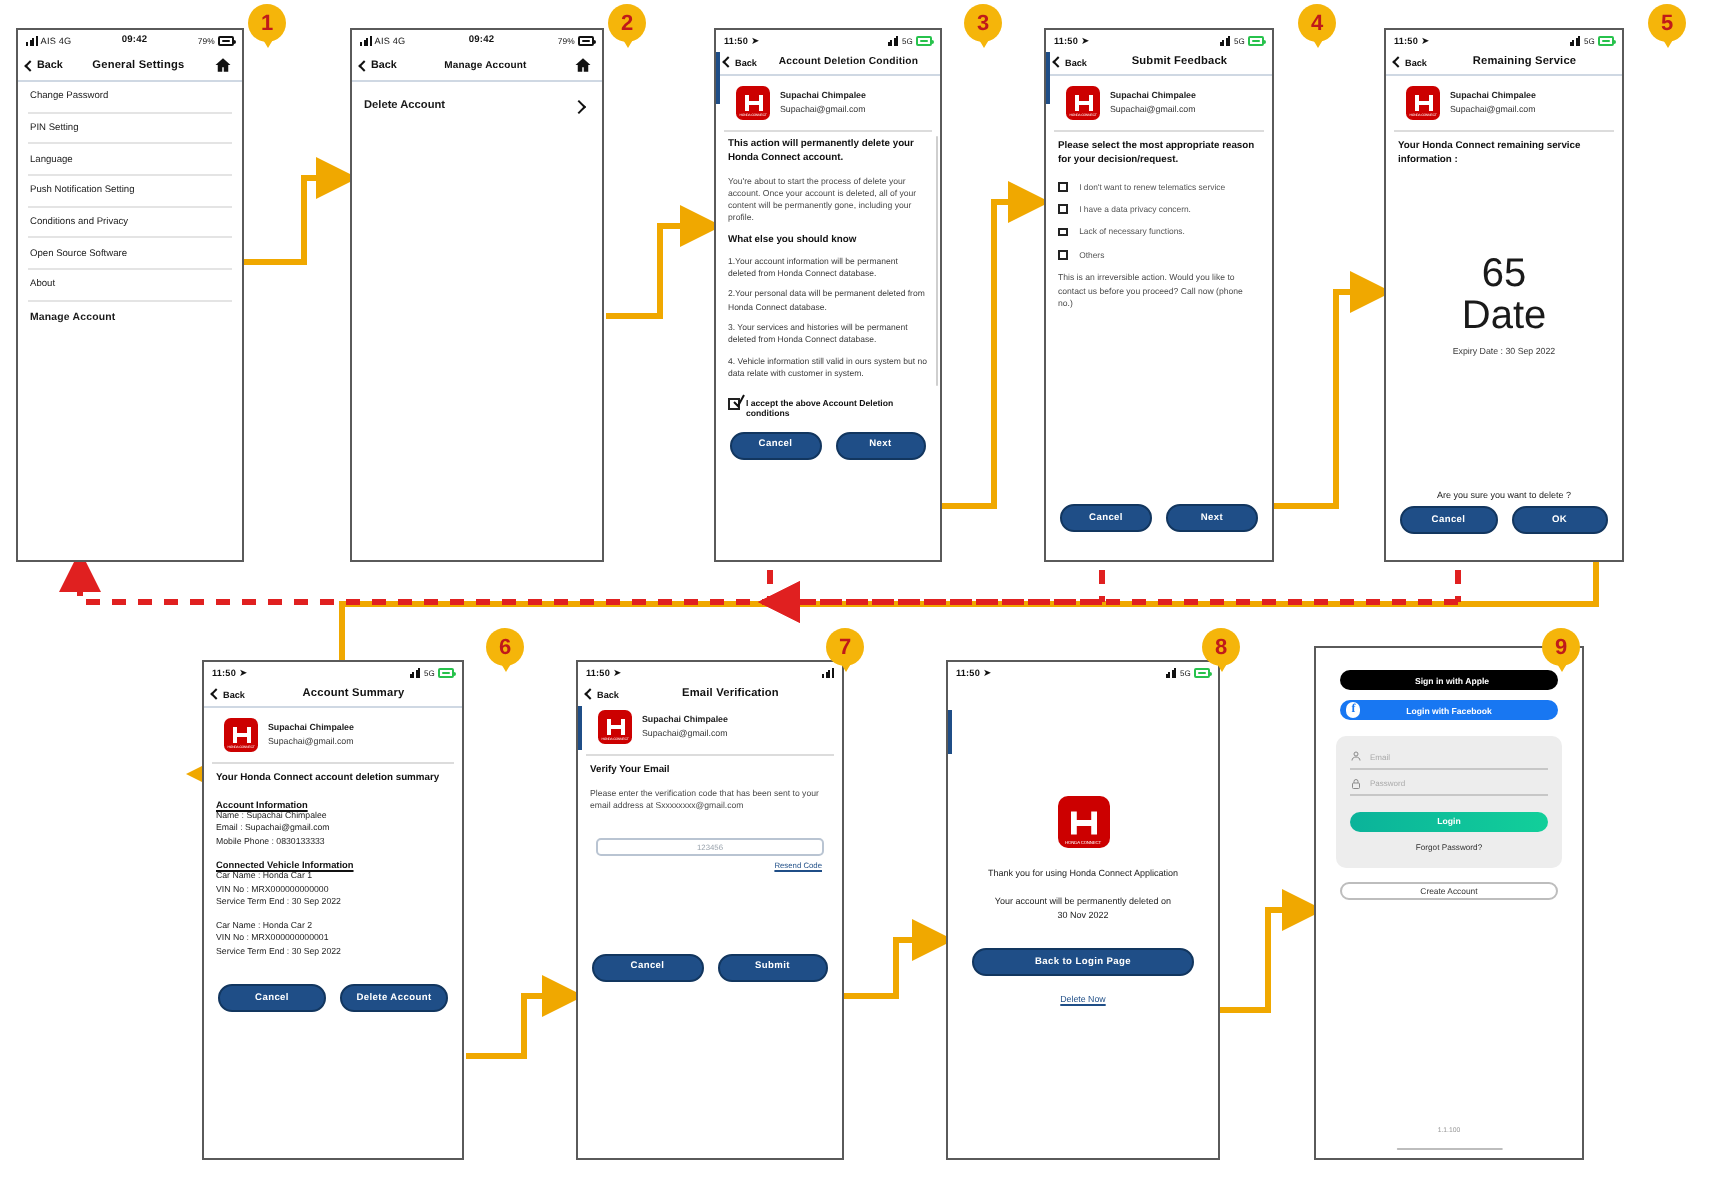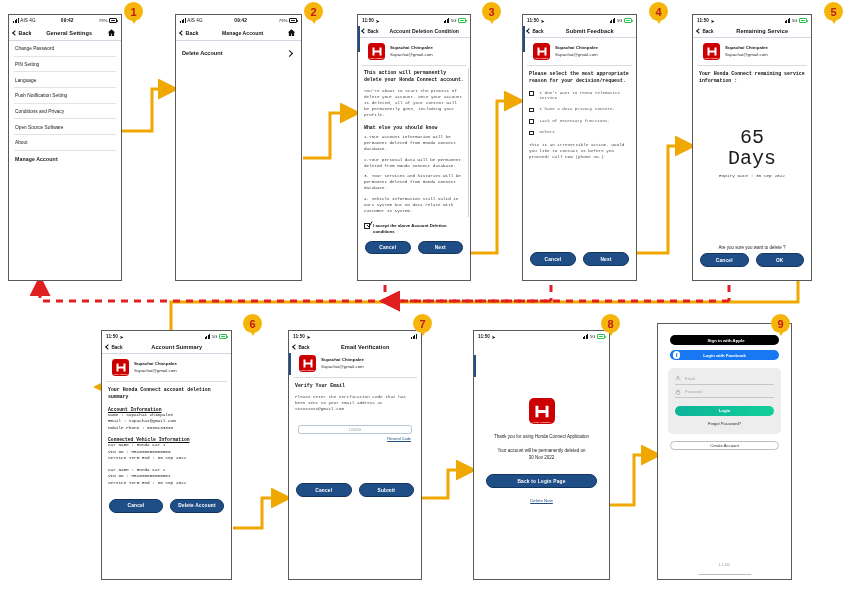--- a/index.html
+++ b/index.html
@@ -96,21 +96,21 @@
   .hlogo svg{width:12px;height:9px;}
   .hlogo .sub{
     position:absolute;bottom:1.2px;left:0;right:0;text-align:center;
     font-size:1.7px;color:#fff;letter-spacing:-0.1px;
   }
   .hlogo.big{width:26px;height:26px;border-radius:5px;}
   .hlogo.big svg{width:18px;height:13px;}
   .acct-txt { font-size:4.4px; line-height:1.45; color:#333; }
   .acct-txt b { display:block; color:#222; font-weight:600;}
 
-  .body { padding:5px 6px;font-family:Liberation Mono, monospace; }
+  .body { padding:5px 6px; }
   .h-strong { font-size:4.9px; font-weight:bold; line-height:1.38; color:#111; }
   .p-small { font-size:4.3px; line-height:1.45; color:#4a4a4a; margin-top:4px; }
   .sect-h { font-size:4.9px; font-weight:bold; margin-top:6px; color:#111;}
   .num-item { font-size:4.25px; line-height:1.42; color:#3b3b3b; margin-top:4.5px;}
 
   .scrollarea { position:relative; }
   .scrollbar {
     position:absolute; right:1px; top:2px; bottom:2px; width:1.2px;
     background:#cfcfcf; border-radius:1px;
   }
@@ -509,21 +509,21 @@
       </span>
       <span class="acct-txt">
         <b>Supachai Chimpalee</b>
         <span>Supachai@gmail.com</span>
       </span>
     </div>
     <div class="body">
       <div class="h-strong">Your Honda Connect remaining service information :</div>
       <div style="margin-top:42px">
         <div class="big-num">65</div>
-        <div class="big-days">Days</div>
+        <div class="big-days">Date</div>
         <div class="expiry">Expiry Date :  30 Sep 2022</div>
       </div>
     </div>
     <div class="confirm-q" style="position:absolute;left:0;right:0;bottom:30px;">Are you sure you want to delete ?</div>
     <div class="btnrow" style="position:absolute;left:0;right:0;bottom:13px;">
       <div class="btn pill">Cancel</div>
       <div class="btn pill">OK</div>
     </div>
   </div>
   <div class="badge" style="left:824px;top:2px;">

